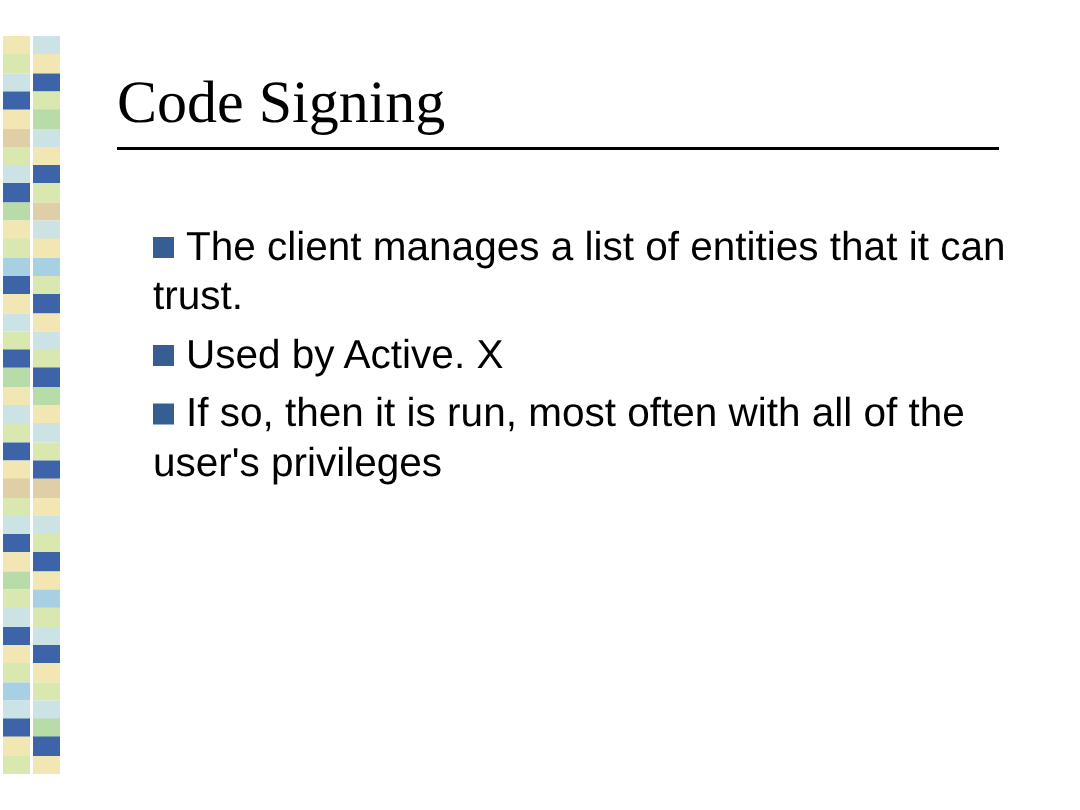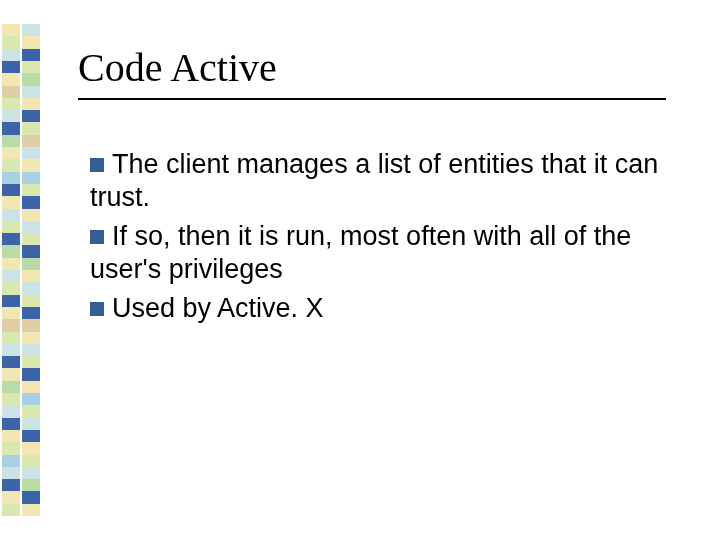--- a/index.html
+++ b/index.html
@@ -57,21 +57,21 @@
   .body {
     position: absolute;
     left: 90px;
     top: 148px;
     width: 590px;
     color: #000000;
     font-size: 27px;
     line-height: 1.22;
   }
   .item {
-    margin: 0 0 6px 0;
+    margin: 0 0 6px 12px;
   }
   .bullet {
     display: inline-block;
     width: 14px;
     height: 14px;
     background: #355e93;
     margin-right: 8px;
     vertical-align: 1px;
   }
 </style>
@@ -158,26 +158,26 @@
       <div class="seg" style="top: 405.9px; height: 12.8px; background: rgb(61, 100, 168);"></div>
       <div class="seg" style="top: 418.2px; height: 12.8px; background: rgb(242, 230, 179);"></div>
       <div class="seg" style="top: 430.5px; height: 12.8px; background: rgb(217, 232, 175);"></div>
       <div class="seg" style="top: 442.8px; height: 12.8px; background: rgb(203, 227, 229);"></div>
       <div class="seg" style="top: 455.1px; height: 12.8px; background: rgb(183, 220, 168);"></div>
       <div class="seg" style="top: 467.4px; height: 12.8px; background: rgb(61, 100, 168);"></div>
       <div class="seg" style="top: 479.7px; height: 12.8px; background: rgb(242, 230, 179);"></div>
     </div>
 </div>
 
-<div class="title">Code Active</div>
+<div class="title">Code Signing</div>
 <div class="title-underline"></div>
 
 <div class="body">
   <div class="item">
     <span class="bullet" style="background: rgb(53, 94, 147);"></span><span>The client manages a list of entities that it can trust.</span>
   </div>
   <div class="item">
-    <span class="bullet" style="background: rgb(53, 94, 147);"></span><span>If so, then it is run, most often with all of the user's privileges</span>
+    <span class="bullet" style="background: rgb(53, 94, 147);"></span><span>Used by Active. X</span>
   </div>
   <div class="item">
-    <span class="bullet" style="background: rgb(53, 94, 147);"></span><span>Used by Active. X</span>
+    <span class="bullet" style="background: rgb(53, 94, 147);"></span><span>If so, then it is run, most often with all of the user's privileges</span>
   </div>
 </div>
 
 </body></html>

